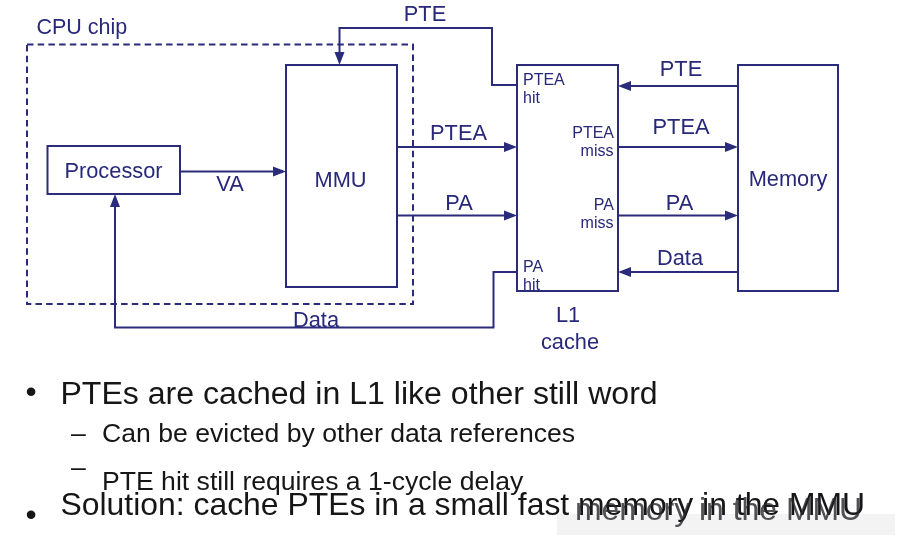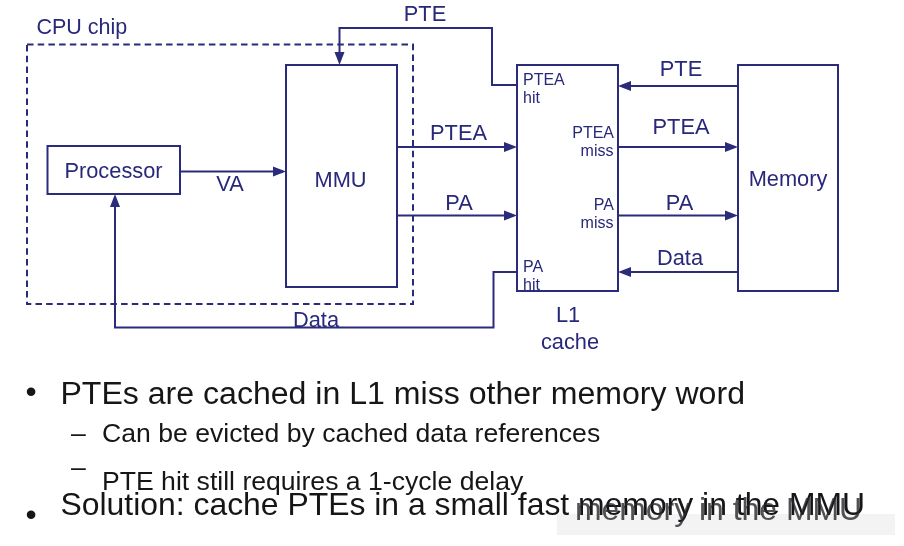--- a/index.html
+++ b/index.html
@@ -82,24 +82,24 @@
       <text x="613.5" y="227.5" text-anchor="end">miss</text>
       <text x="523" y="271.5">PA</text>
       <text x="523" y="289.5">hit</text>
     </g>
   </g>
 </svg>
 
 <div class="abs" style="left:557px;top:514px;width:338px;height:21px;background:#f4f3f3;"></div>
 
 <div class="abs blk" style="left:25.5px;top:375.5px;font-size:31.9px;line-height:31.9px;">•</div>
-<div class="abs blk" style="left:60.4px;top:377px;font-size:32.1px;line-height:32.1px;">PTEs are cached in L1 miss other memory word</div>
+<div class="abs blk" style="left:60.4px;top:377px;font-size:32.1px;line-height:32.1px;">PTEs are cached in L1 like other still word</div>
 
 <div class="abs blk" style="left:71px;top:420.3px;font-size:26.6px;line-height:26.6px;">–</div>
-<div class="abs blk" style="left:102px;top:420.3px;font-size:26.6px;line-height:26.6px;">Can be evicted by cached data references</div>
+<div class="abs blk" style="left:102px;top:420.3px;font-size:26.6px;line-height:26.6px;">Can be evicted by other data references</div>
 
 <div class="abs blk" style="left:71px;top:453.8px;font-size:26.6px;line-height:26.6px;">–</div>
 <div class="abs blk" style="left:102px;top:453.8px;font-size:26.6px;line-height:26.6px;margin-top:14px;">PTE hit still requires a 1-cycle delay</div>
 
 <div class="abs blk" style="left:25.5px;top:499px;font-size:31.9px;line-height:31.9px;">•</div>
 <div class="abs blk" style="left:60.5px;top:489px;font-size:31.9px;line-height:31.9px;">Solution: cache PTEs in a small fast memory in the MMU</div>
 
 <div class="abs" style="left:567px;top:493.5px;font-size:31.9px;line-height:31.9px;color:#26262c;opacity:0.8;margin-left:8px;">memory in the MMU</div>
 
 </body></html>

